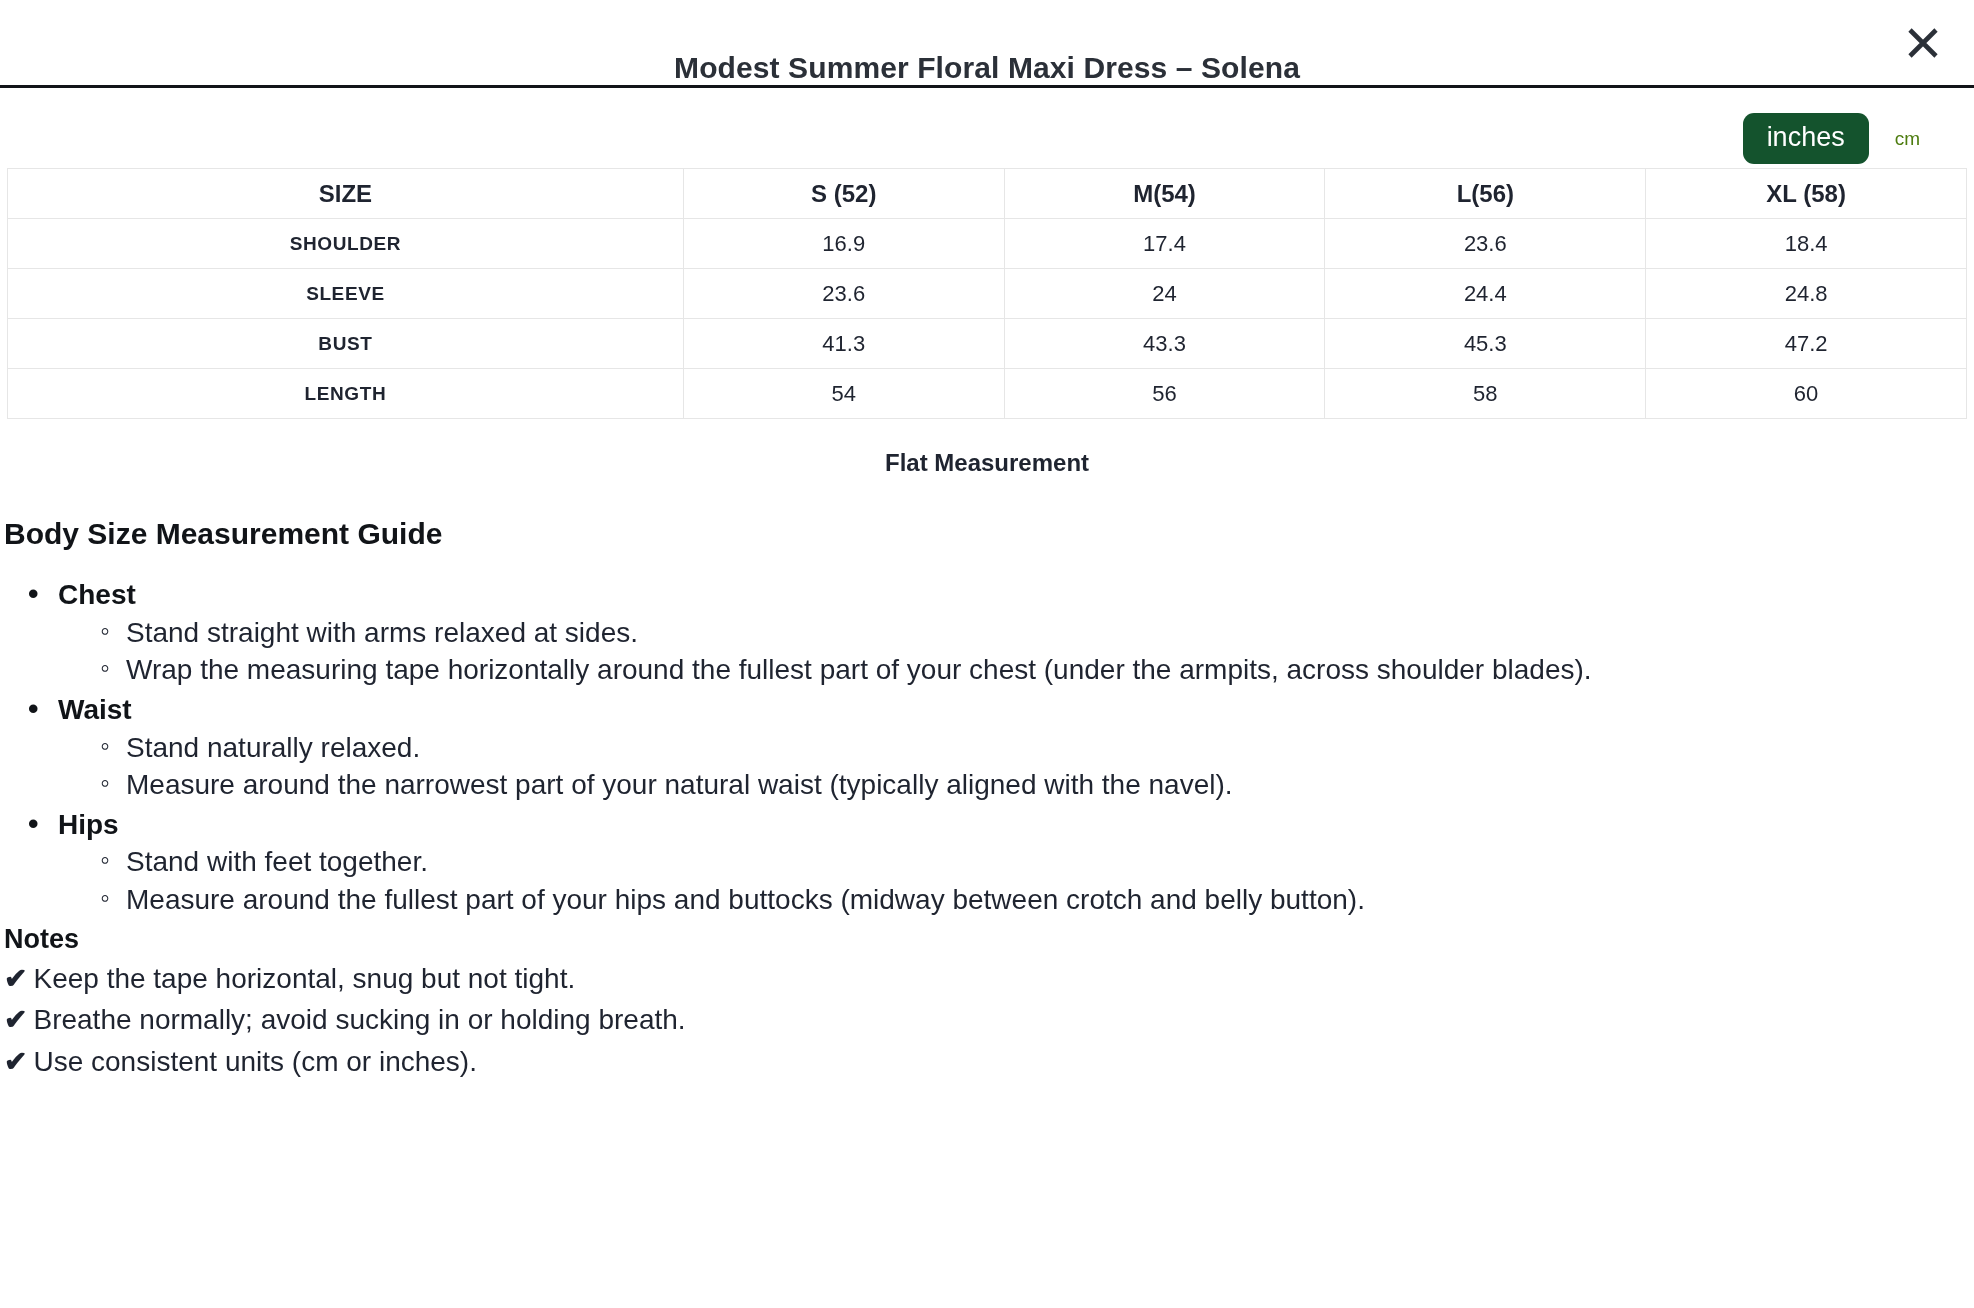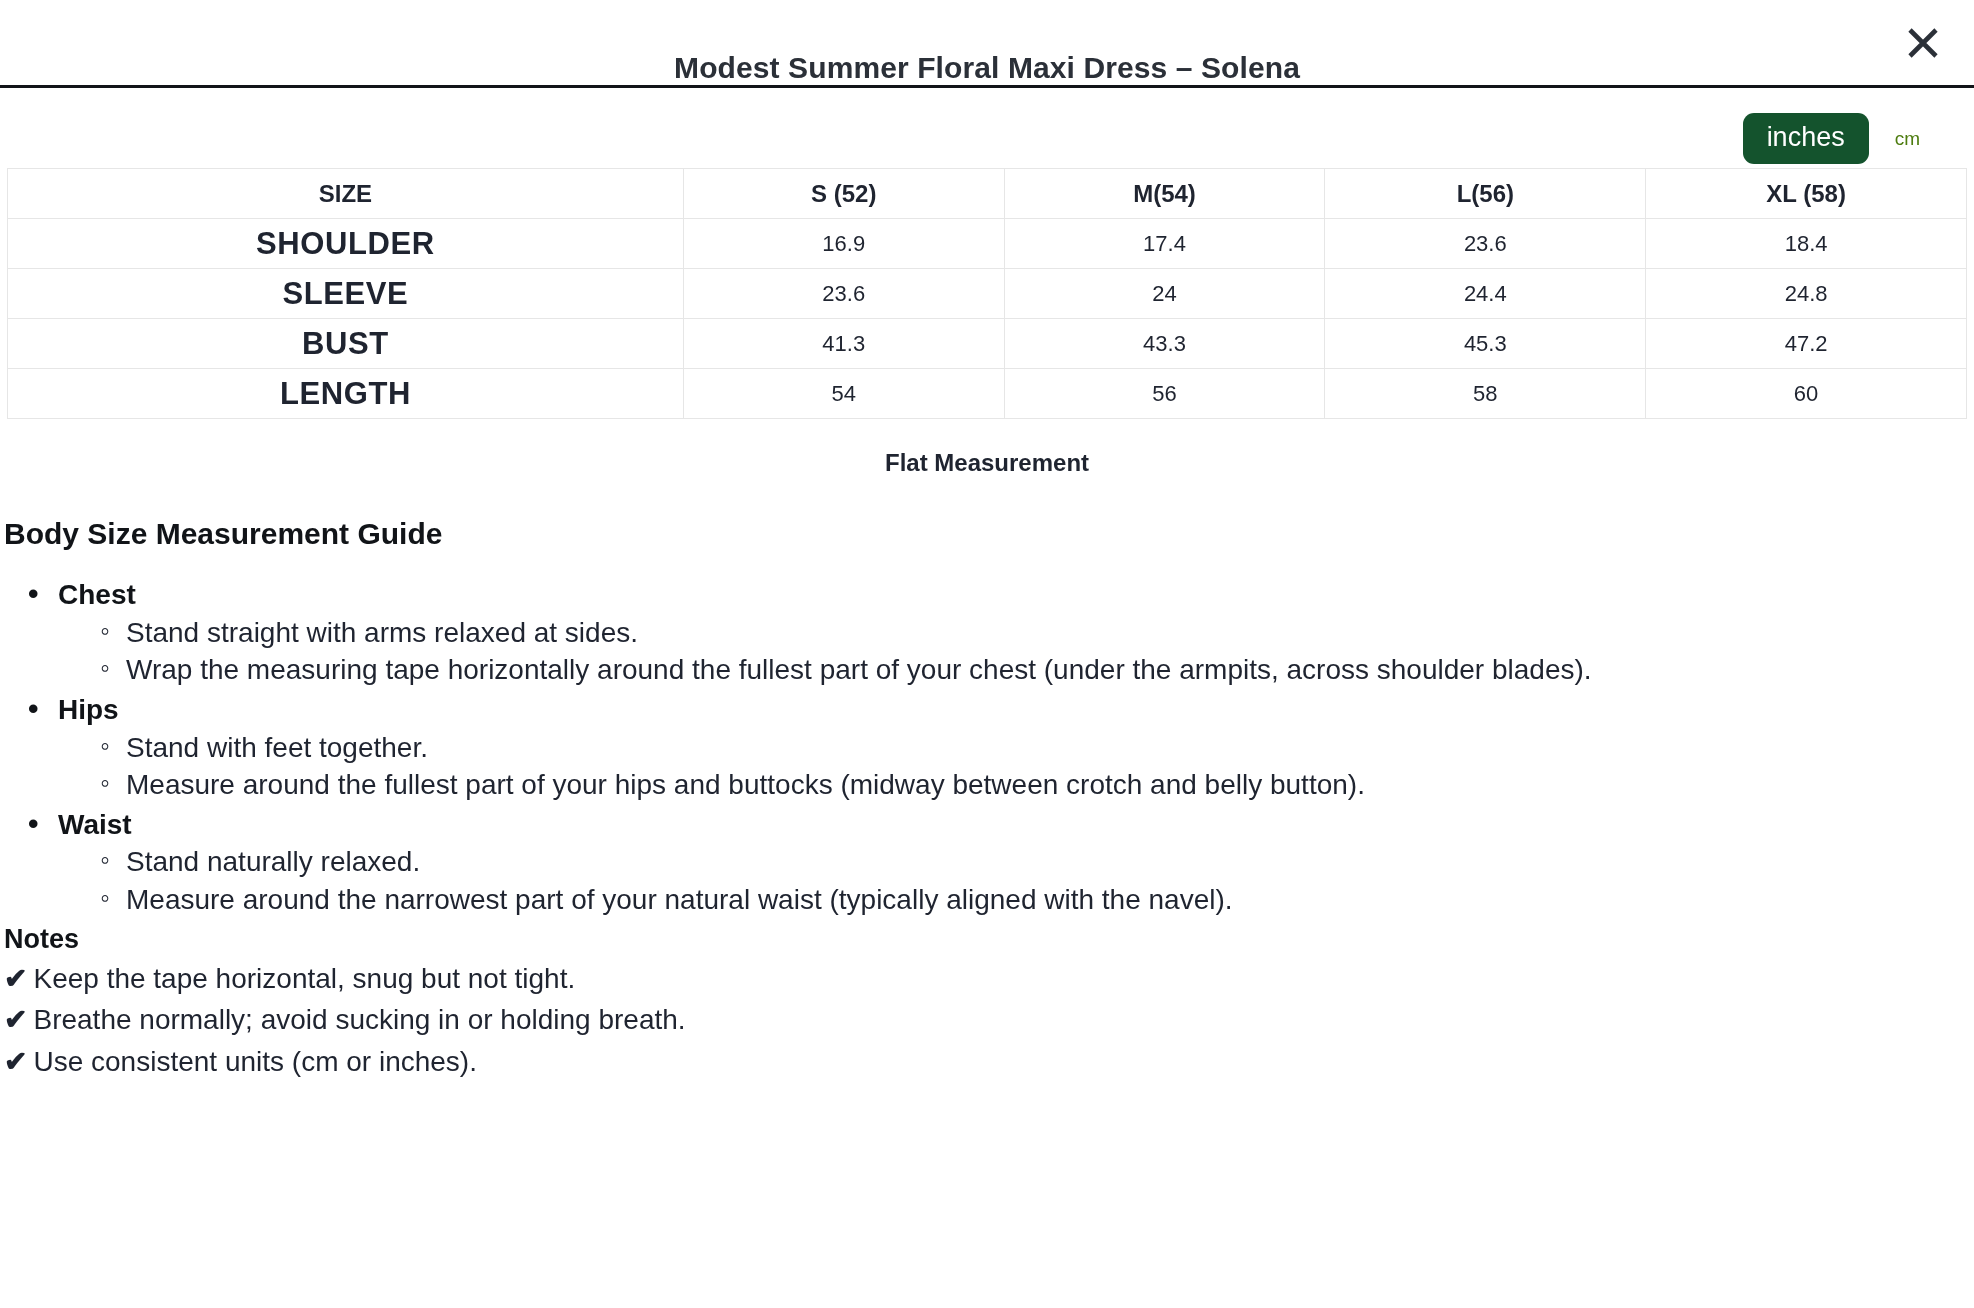--- a/index.html
+++ b/index.html
@@ -100,21 +100,21 @@
     font-size: 25px;
     color: #1f2430;
   }
   table.size-table th.row-head-col { width: 34.5%; }
   table.size-table th.col-head {
     font-weight: 700;
     font-size: 24px;
   }
   table.size-table td.row-label {
     font-weight: 700;
-    font-size: 31px;
+    font-size: 19px;
     letter-spacing: 0.6px;
   }
   table.size-table td.val {
     font-weight: 400;
     font-size: 22px;
   }
 
   .flat-caption {
     text-align: center;
     font-size: 24px;
@@ -260,33 +260,33 @@
 
 <ul class="guide-list">
   <li>
     <div class="guide-group-label">Chest</div>
     <ul class="sub-list">
       <li>Stand straight with arms relaxed at sides.</li>
       <li>Wrap the measuring tape horizontally around the fullest part of your chest (under the armpits, across shoulder blades).</li>
     </ul>
   </li>
   <li>
+    <div class="guide-group-label">Waist</div>
+    <ul class="sub-list">
+      <li>Stand naturally relaxed.</li>
+      <li>Measure around the narrowest part of your natural waist (typically aligned with the navel).</li>
+    </ul>
+  </li>
+  <li>
     <div class="guide-group-label">Hips</div>
     <ul class="sub-list">
       <li>Stand with feet together.</li>
       <li>Measure around the fullest part of your hips and buttocks (midway between crotch and belly button).</li>
     </ul>
   </li>
-  <li>
-    <div class="guide-group-label">Waist</div>
-    <ul class="sub-list">
-      <li>Stand naturally relaxed.</li>
-      <li>Measure around the narrowest part of your natural waist (typically aligned with the navel).</li>
-    </ul>
-  </li>
 </ul>
 
 <div class="notes-heading">Notes</div>
 <div class="note-line">
   <span class="note-check">✔</span><span>Keep the tape horizontal, snug but not tight.</span>
 </div>
 <div class="note-line">
   <span class="note-check">✔</span><span>Breathe normally; avoid sucking in or holding breath.</span>
 </div>
 <div class="note-line">

